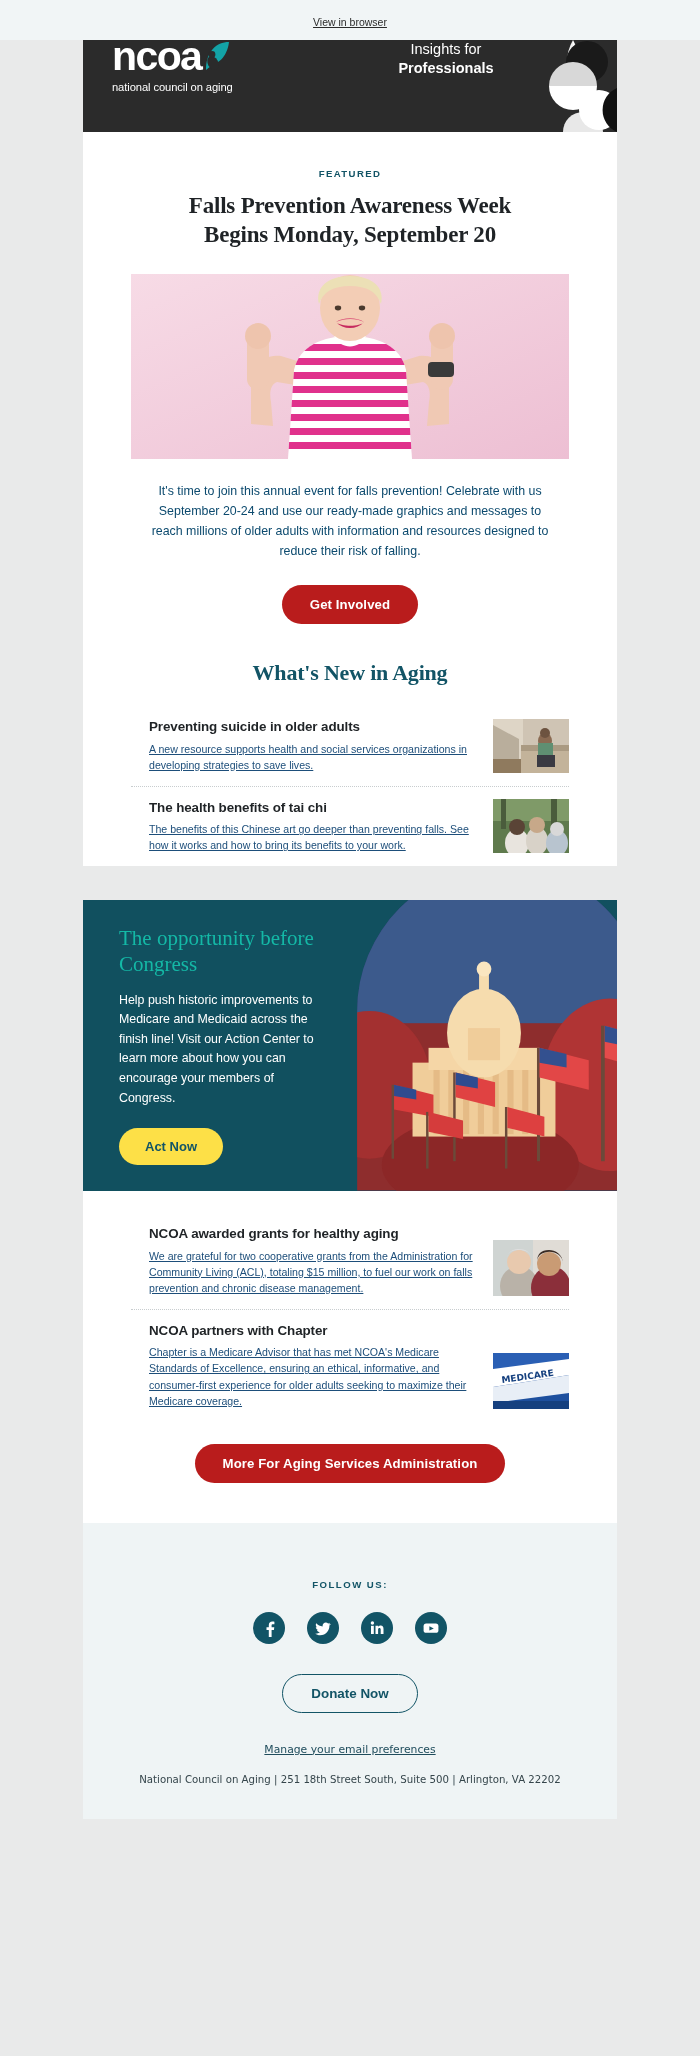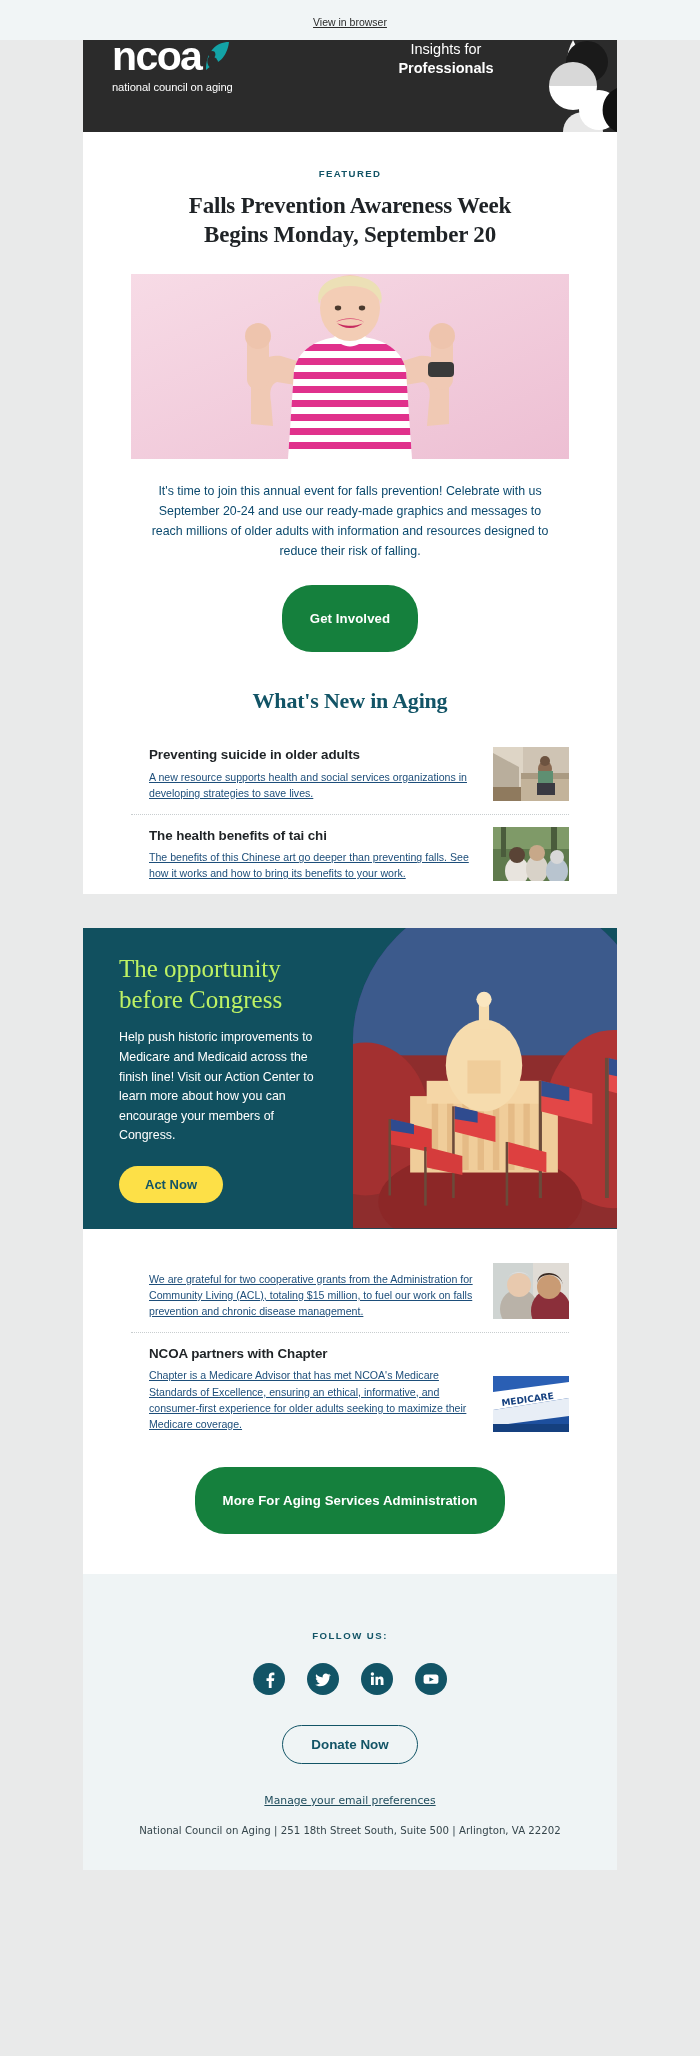--- a/index.html
+++ b/index.html
@@ -121,25 +121,25 @@
     font-size: 12.4px;
     line-height: 1.62;
     color: #0c4a6e;
     padding: 0 14px;
   }
 
   
   .btn-row { text-align: center; padding: 24px 0 0; }
   .btn-filled {
     display: inline-block;
-    background: #15803d;
+    background: #b91c1c;
     color: #ffffff;
     font-size: 13.2px;
     font-weight: bold;
-    padding: 26px 28px;
+    padding: 12px 28px;
     border-radius: 30px;
     text-decoration: none;
     letter-spacing: 0.1px;
   }
 
   
   .section-heading {
     font-family: "Liberation Serif", serif;
     font-weight: bold;
     font-size: 22px;
@@ -193,22 +193,22 @@
     min-height: 236px;
   }
   .congress-left {
     width: 268px;
     padding: 26px 22px 26px 36px;
     position: relative;
     z-index: 2;
   }
   .congress-title {
     font-family: "Liberation Serif", serif;
-    font-size: 25px;
-    color: #bef264;
+    font-size: 21px;
+    color: #14b8a6;
     line-height: 1.22;
     margin-bottom: 13px;
   }
   .congress-body {
     font-size: 12.4px;
     color: #ffffff;
     line-height: 1.58;
     margin-bottom: 20px;
   }
   .btn-white {
@@ -492,20 +492,21 @@
             </g>
           </g>
         </svg>
       </div>
     </div>
 
     <div class="articles" style="margin-top:22px;">
 
       <div class="article">
         <div class="article-text">
+          <div class="article-title">NCOA awarded grants for healthy aging</div>
           <a class="article-desc" href="#">We are grateful for two cooperative grants from the Administration for Community Living (ACL), totaling $15 million, to fuel our work on falls prevention and chronic disease management.</a>
         </div>
         <div class="thumb thumb-lg">
           <svg width="76" height="56" viewBox="0 0 76 56">
             <rect width="76" height="56" fill="#e0dcd6"></rect>
             <rect width="40" height="56" fill="#cfd4d2"></rect>
             <ellipse cx="26" cy="46" rx="19" ry="20" fill="#b9b2a8"></ellipse>
             <circle cx="26" cy="22" r="12" fill="#e8c9ae"></circle>
             <path d="M14 18 C14 6, 38 6, 38 18 C38 12, 32 10, 26 10 C20 10, 14 12, 14 18 Z" fill="#dedede"></path>
             <ellipse cx="58" cy="48" rx="20" ry="22" fill="#8b2f3a"></ellipse>

